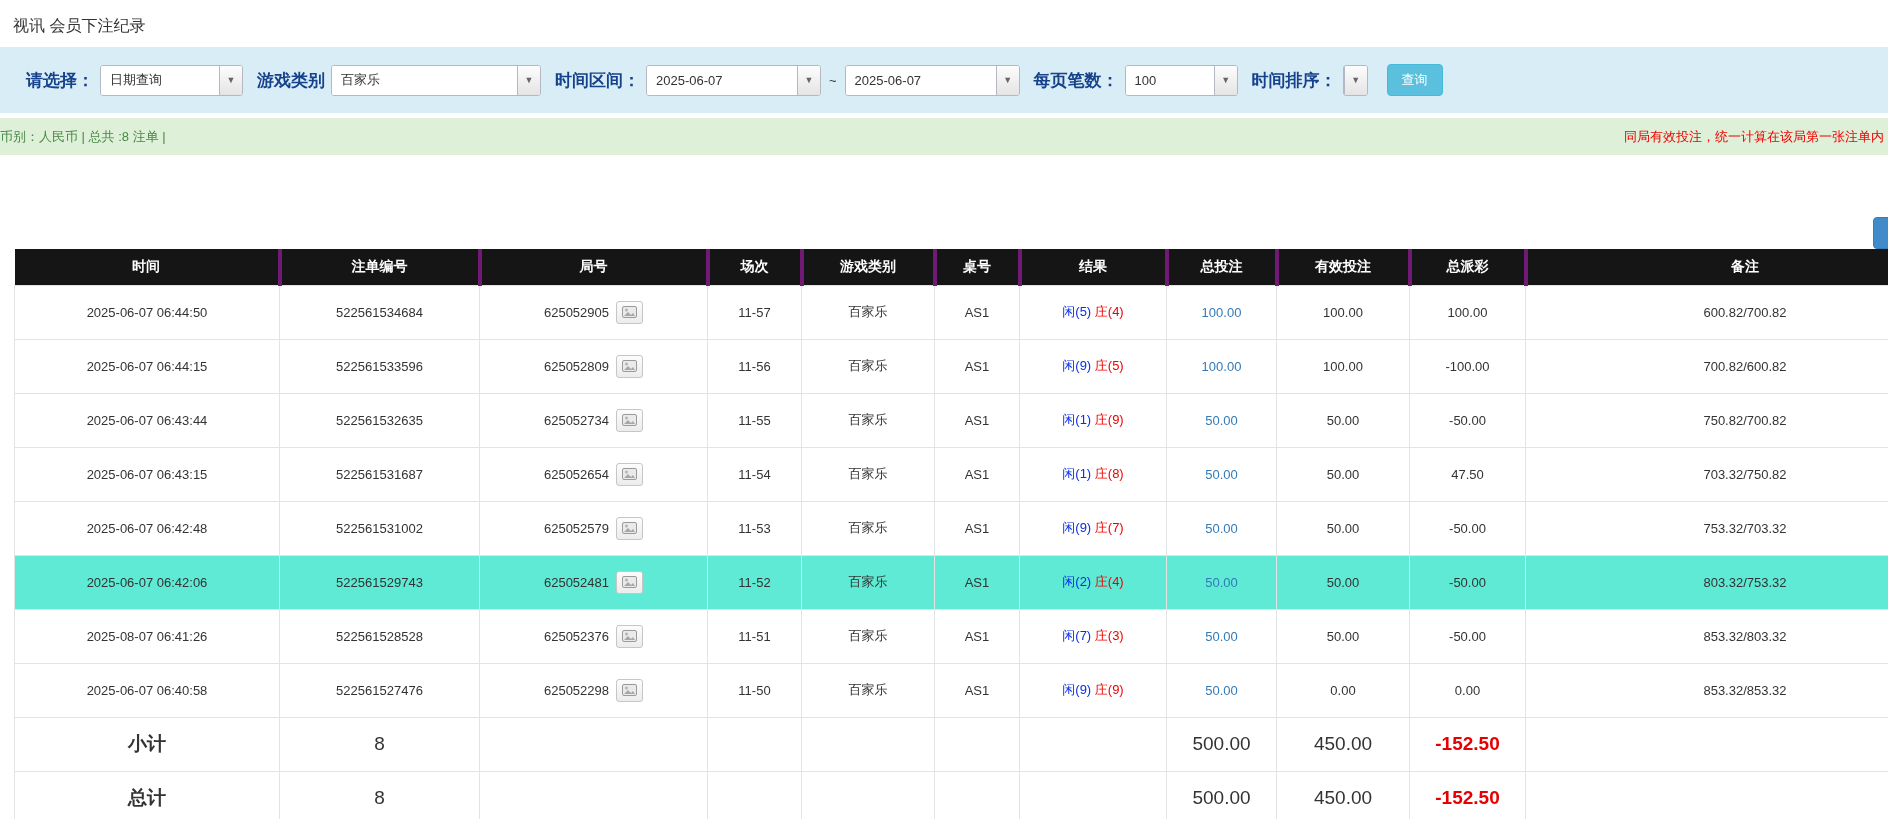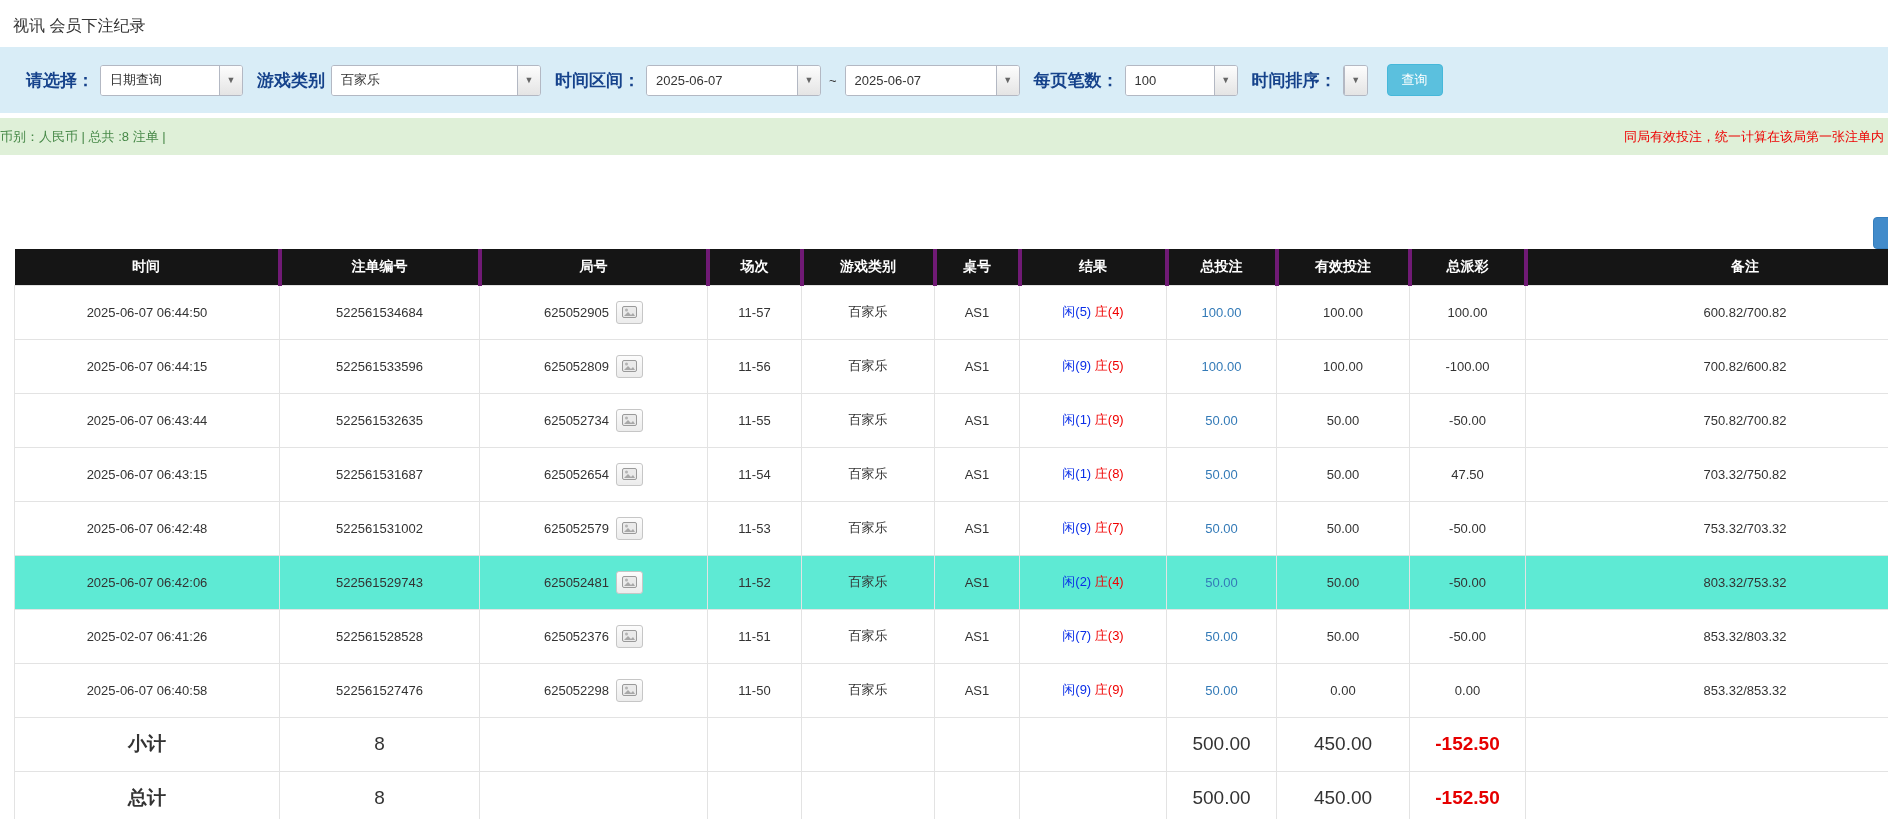--- a/index.html
+++ b/index.html
@@ -291,21 +291,21 @@
     <td>
       <span class="blue">闲(2)</span>
       <span class="red">庄(4)</span>
     </td>
     <td><span class="link-blue">50.00</span></td>
     <td>50.00</td>
     <td class="neg">-50.00</td>
     <td>803.32/753.32</td>
   </tr>
         <tr>
-    <td>2025-02-07 06:41:26</td>
+    <td>2025-08-07 06:41:26</td>
     <td>522561528528</td>
     <td>
       <span class="round-cell">
         <span>625052376</span>
         <span class="thumb-btn">
           <svg width="15" height="12" viewBox="0 0 15 12">
             <rect x="0.5" y="0.5" width="14" height="11" rx="1.5" fill="#eaeaea" stroke="#9a9a9a"></rect>
             <circle cx="4.5" cy="4" r="1.5" fill="#b4b4b4"></circle>
             <path d="M2 10 L6 6 L9 9 L11 7 L13 10 Z" fill="#a8a8a8"></path>
           </svg>

